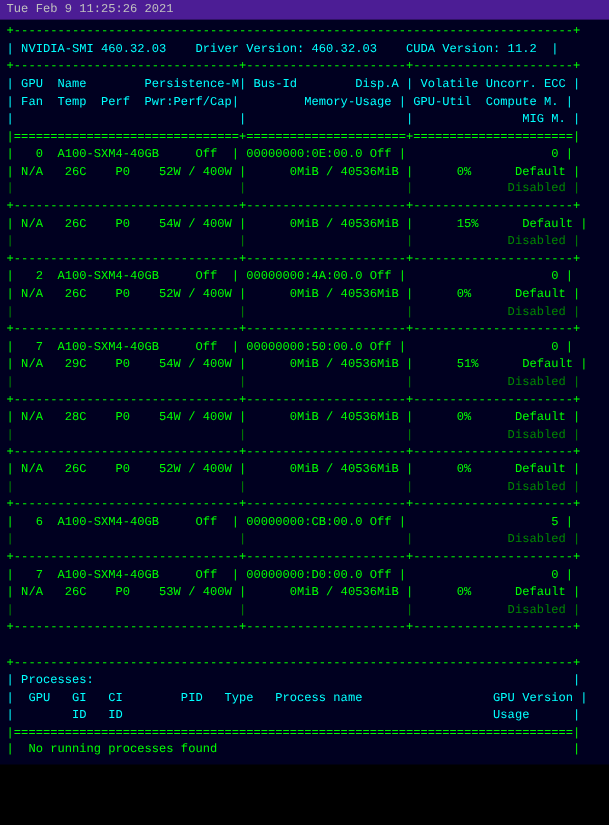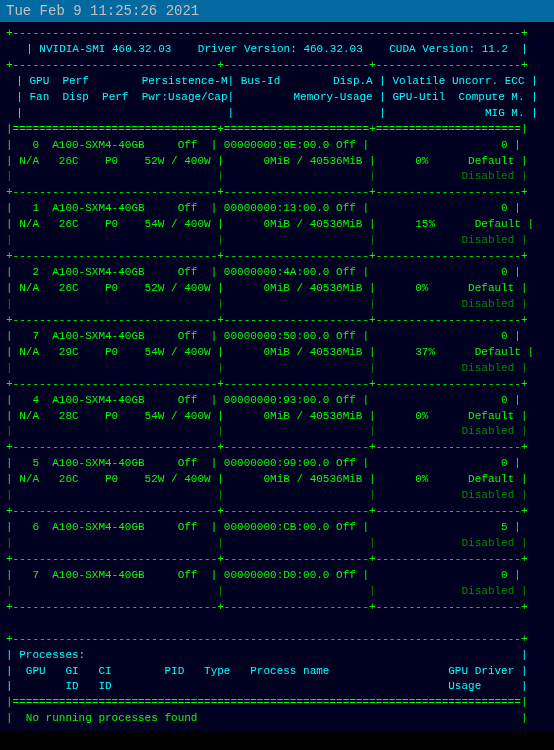--- a/index.html
+++ b/index.html
@@ -6,102 +6,100 @@
     body {
       background: #000;
       color: #00ff00;
       font-family: 'Courier New', Courier, monospace;
       font-size: 11px;
       width: 554px;
       min-height: 750px;
       overflow: hidden;
     }
     .titlebar {
-      background: #0369a1;
+      background: #4c1d95;
       color: #c0c0c0;
       padding: 3px 6px;
-      font-size: 14px;
+      font-size: 11px;
     }
     .terminal {
       background: #000020;
       padding: 4px 6px;
       color: #00ff00;
       line-height: 1.45;
     }
     .line {
       white-space: pre;
       font-size: 11px;
     }
     .separator {
       color: #00ff00;
       white-space: pre;
     }
     .gpu-row { color: #00ff00; white-space: pre; }
-    .header-row { color: #00ffff; white-space: pre; text-align: center; }
+    .header-row { color: #00ffff; white-space: pre; }
     .dim { color: #008800; white-space: pre; font-family: Liberation Mono, monospace; }
     .section-header { color: #00ffff; white-space: pre; }
     .no-process { color: #00ff00; white-space: pre; }
   </style>
 </head>
 <body>
 
 <div class="titlebar">
   <span>Tue Feb  9 11:25:26 2021</span>
 </div>
 
 <div class="terminal">
 
   <div class="separator">+-----------------------------------------------------------------------------+</div>
   <div class="header-row">| NVIDIA-SMI 460.32.03    Driver Version: 460.32.03    CUDA Version: 11.2  |</div>
   <div class="separator">+-------------------------------+----------------------+----------------------+</div>
-  <div class="header-row">| GPU  Perf        Persistence-M| Bus-Id        Disp.A | Volatile Uncorr. ECC |</div>
-  <div class="header-row">| Fan  Disp  Perf  Pwr:Usage/Cap|         Memory-Usage | GPU-Util  Compute M. |</div>
+  <div class="header-row">| GPU  Name        Persistence-M| Bus-Id        Disp.A | Volatile Uncorr. ECC |</div>
+  <div class="header-row">| Fan  Temp  Perf  Pwr:Perf/Cap|         Memory-Usage | GPU-Util  Compute M. |</div>
   <div class="header-row">|                               |                      |               MIG M. |</div>
   <div class="separator">|===============================+======================+======================|</div>
 
   <div class="gpu-row">|   0  A100-SXM4-40GB     Off  | 00000000:0E:00.0 Off |                    0 |</div>
   <div class="gpu-row">| N/A   26C    P0    52W / 400W |      0MiB / 40536MiB |      0%      Default |</div>
   <div class="dim">|                               |                      |             Disabled |</div>
   <div class="separator">+-------------------------------+----------------------+----------------------+</div>
 
-  <div class="gpu-row">|   1  A100-SXM4-40GB     Off  | 00000000:13:00.0 Off |                    0 |</div>
   <div class="gpu-row">| N/A   26C    P0    54W / 400W |      0MiB / 40536MiB |      15%      Default |</div>
   <div class="dim">|                               |                      |             Disabled |</div>
   <div class="separator">+-------------------------------+----------------------+----------------------+</div>
 
   <div class="gpu-row">|   2  A100-SXM4-40GB     Off  | 00000000:4A:00.0 Off |                    0 |</div>
   <div class="gpu-row">| N/A   26C    P0    52W / 400W |      0MiB / 40536MiB |      0%      Default |</div>
   <div class="dim">|                               |                      |             Disabled |</div>
   <div class="separator">+-------------------------------+----------------------+----------------------+</div>
 
   <div class="gpu-row">|   7  A100-SXM4-40GB     Off  | 00000000:50:00.0 Off |                    0 |</div>
-  <div class="gpu-row">| N/A   29C    P0    54W / 400W |      0MiB / 40536MiB |      37%      Default |</div>
+  <div class="gpu-row">| N/A   29C    P0    54W / 400W |      0MiB / 40536MiB |      51%      Default |</div>
   <div class="dim">|                               |                      |             Disabled |</div>
   <div class="separator">+-------------------------------+----------------------+----------------------+</div>
 
-  <div class="gpu-row">|   4  A100-SXM4-40GB     Off  | 00000000:93:00.0 Off |                    0 |</div>
   <div class="gpu-row">| N/A   28C    P0    54W / 400W |      0MiB / 40536MiB |      0%      Default |</div>
   <div class="dim">|                               |                      |             Disabled |</div>
   <div class="separator">+-------------------------------+----------------------+----------------------+</div>
 
-  <div class="gpu-row">|   5  A100-SXM4-40GB     Off  | 00000000:99:00.0 Off |                    0 |</div>
   <div class="gpu-row">| N/A   26C    P0    52W / 400W |      0MiB / 40536MiB |      0%      Default |</div>
   <div class="dim">|                               |                      |             Disabled |</div>
   <div class="separator">+-------------------------------+----------------------+----------------------+</div>
 
   <div class="gpu-row">|   6  A100-SXM4-40GB     Off  | 00000000:CB:00.0 Off |                    5 |</div>
   <div class="dim">|                               |                      |             Disabled |</div>
   <div class="separator">+-------------------------------+----------------------+----------------------+</div>
 
   <div class="gpu-row">|   7  A100-SXM4-40GB     Off  | 00000000:D0:00.0 Off |                    0 |</div>
+  <div class="gpu-row">| N/A   26C    P0    53W / 400W |      0MiB / 40536MiB |      0%      Default |</div>
   <div class="dim">|                               |                      |             Disabled |</div>
   <div class="separator">+-------------------------------+----------------------+----------------------+</div>
 
   <div class="line">&nbsp;</div>
 
   <div class="separator">+-----------------------------------------------------------------------------+</div>
   <div class="section-header">| Processes:                                                                  |</div>
-  <div class="section-header">|  GPU   GI   CI        PID   Type   Process name                  GPU Driver |</div>
+  <div class="section-header">|  GPU   GI   CI        PID   Type   Process name                  GPU Version |</div>
   <div class="section-header">|        ID   ID                                                   Usage      |</div>
   <div class="separator">|=============================================================================|</div>
   <div class="no-process">|  No running processes found                                                 |</div>
 
 </div>
 
 </body></html>

